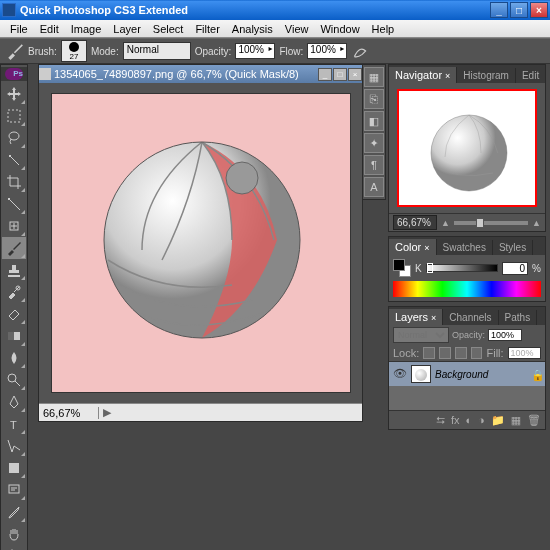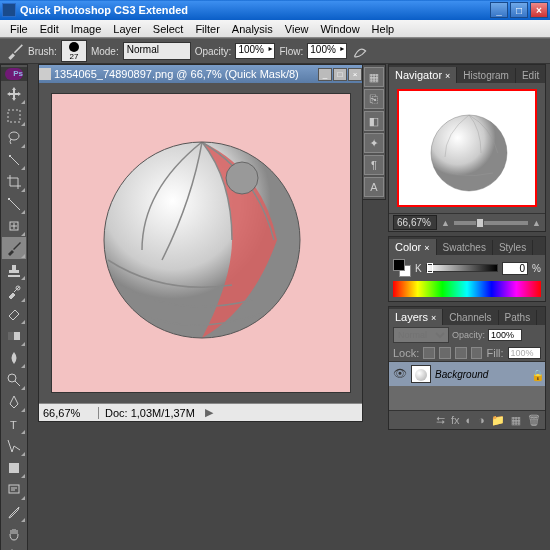--- a/index.html
+++ b/index.html
@@ -309,21 +309,20 @@
           <path d="M100 2 Q160 30 175 100 Q150 170 100 198 Q130 140 130 100 Q130 40 100 2" fill="#d86060" opacity="0.85"></path>
           <path d="M100 2 Q40 50 40 110 M100 2 Q90 60 60 120 M100 2 Q130 40 130 100 M100 2 Q155 35 172 100 M6 120 Q60 155 130 145 M10 140 Q70 180 150 160 M30 170 Q90 200 170 170" fill="none" stroke="#888" stroke-width="1.5"></path>
           <circle cx="140" cy="38" r="16" fill="#999" stroke="#666"></circle>
         </g>
         <circle cx="100" cy="100" r="98" fill="none" stroke="#555"></circle>
       </svg>
     </div>
   </div>
   <div class="doc-status">
     <div class="zoom">66,67%</div>
-    <div class="doc">Doc: 1,03M/1,37M</div>
     <div style="margin-left:4px;color:#666">▶</div>
   </div>
 </div>
 
 <div class="dock">
   <div class="dock-ico">▦</div>
   <div class="dock-ico">⎘</div>
   <div class="dock-ico">◧</div>
   <div class="dock-ico">✦</div>
   <div class="dock-ico">¶</div>

